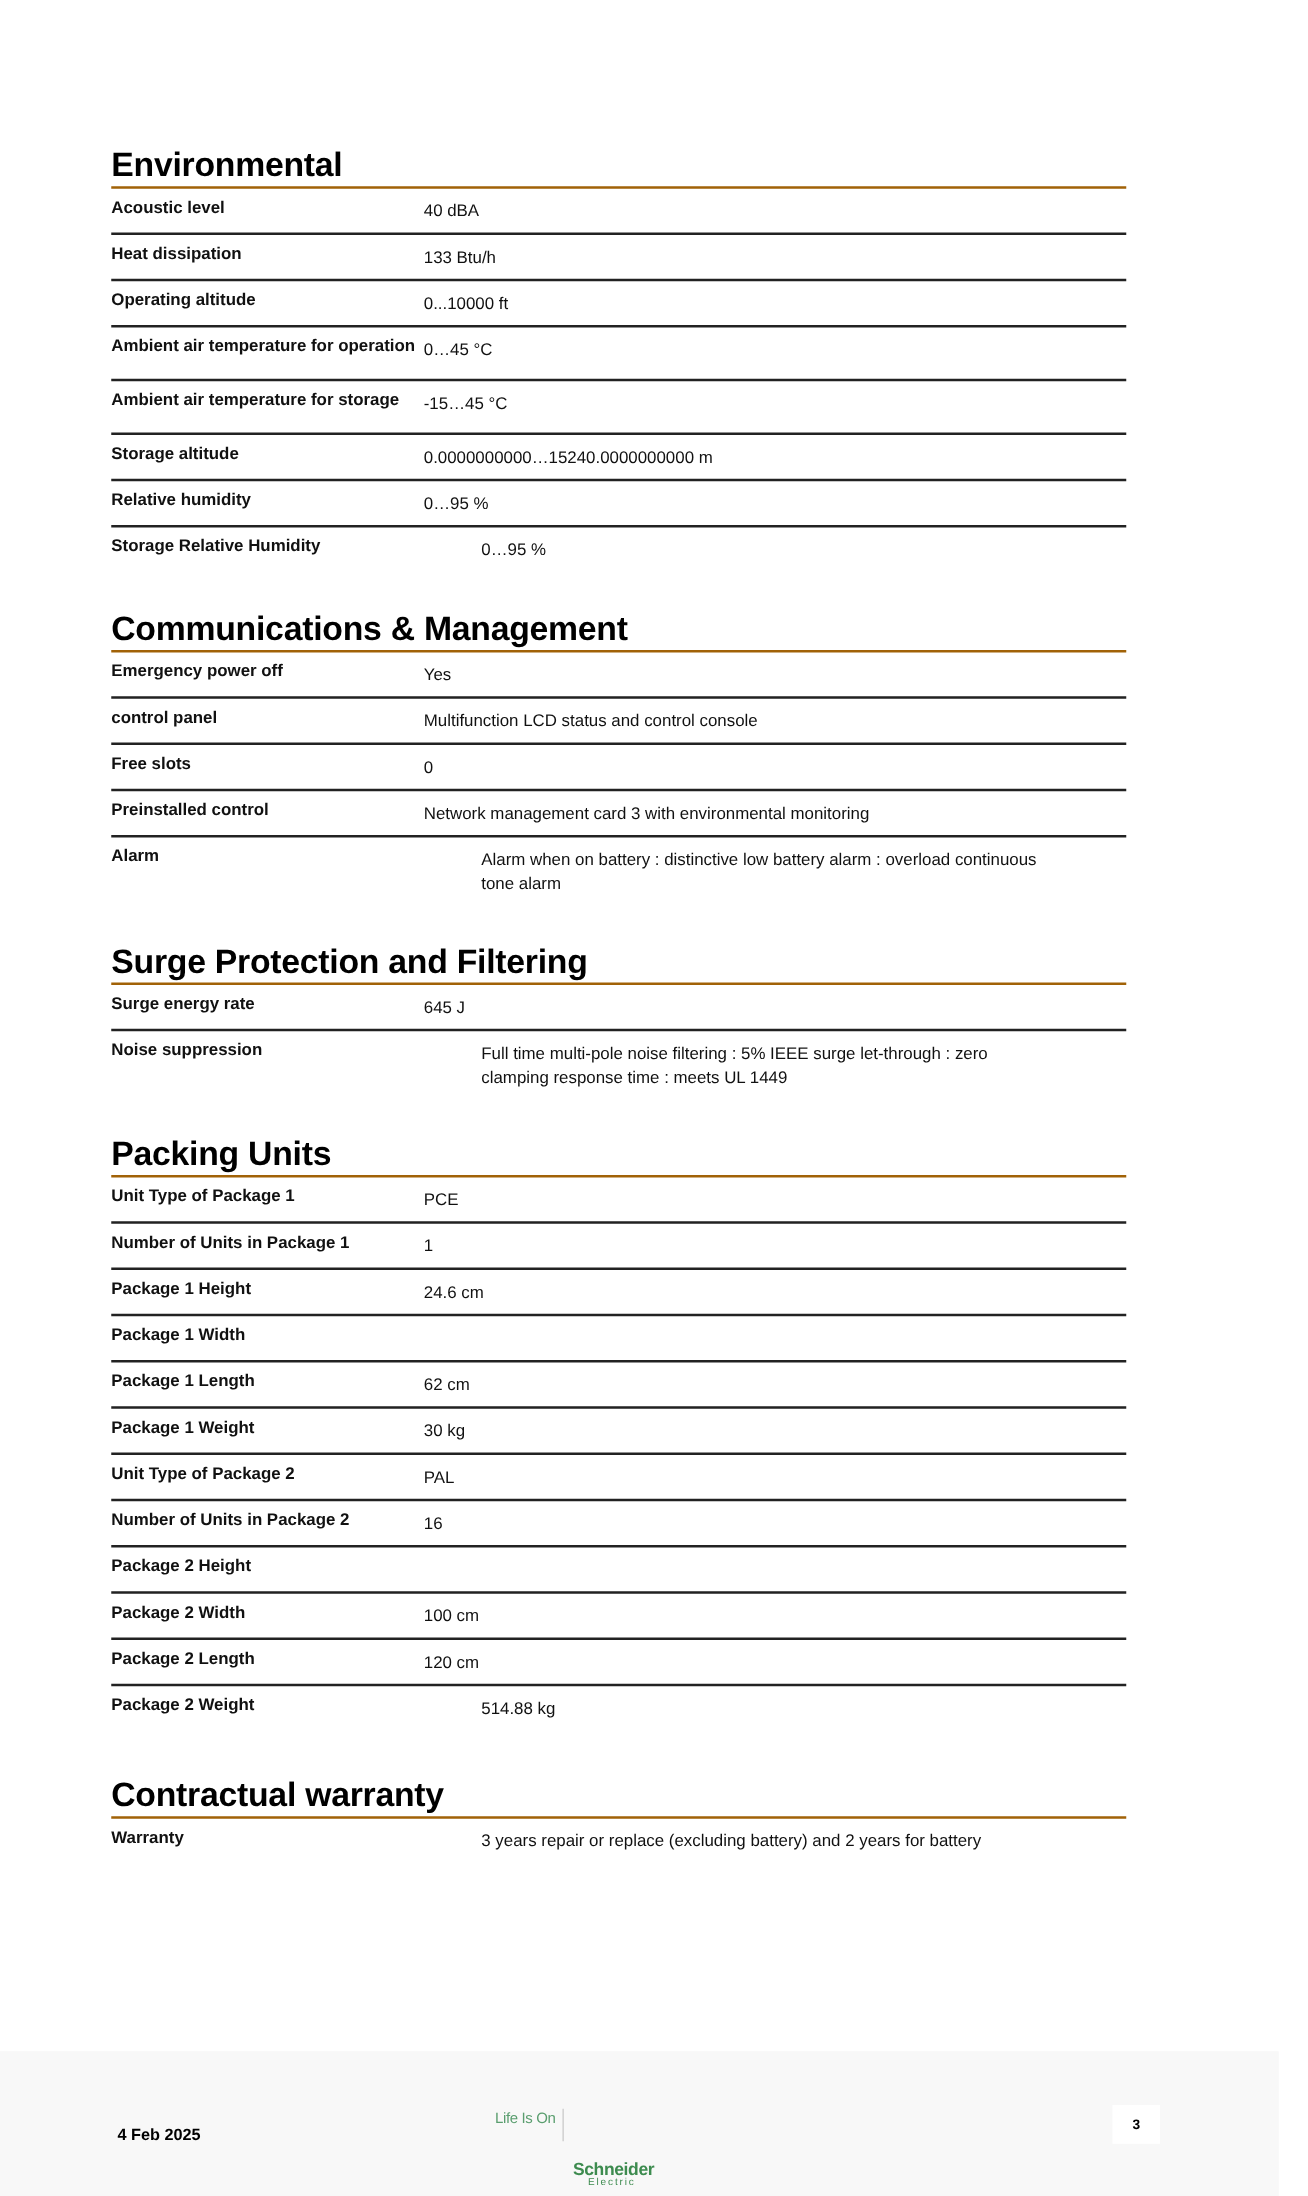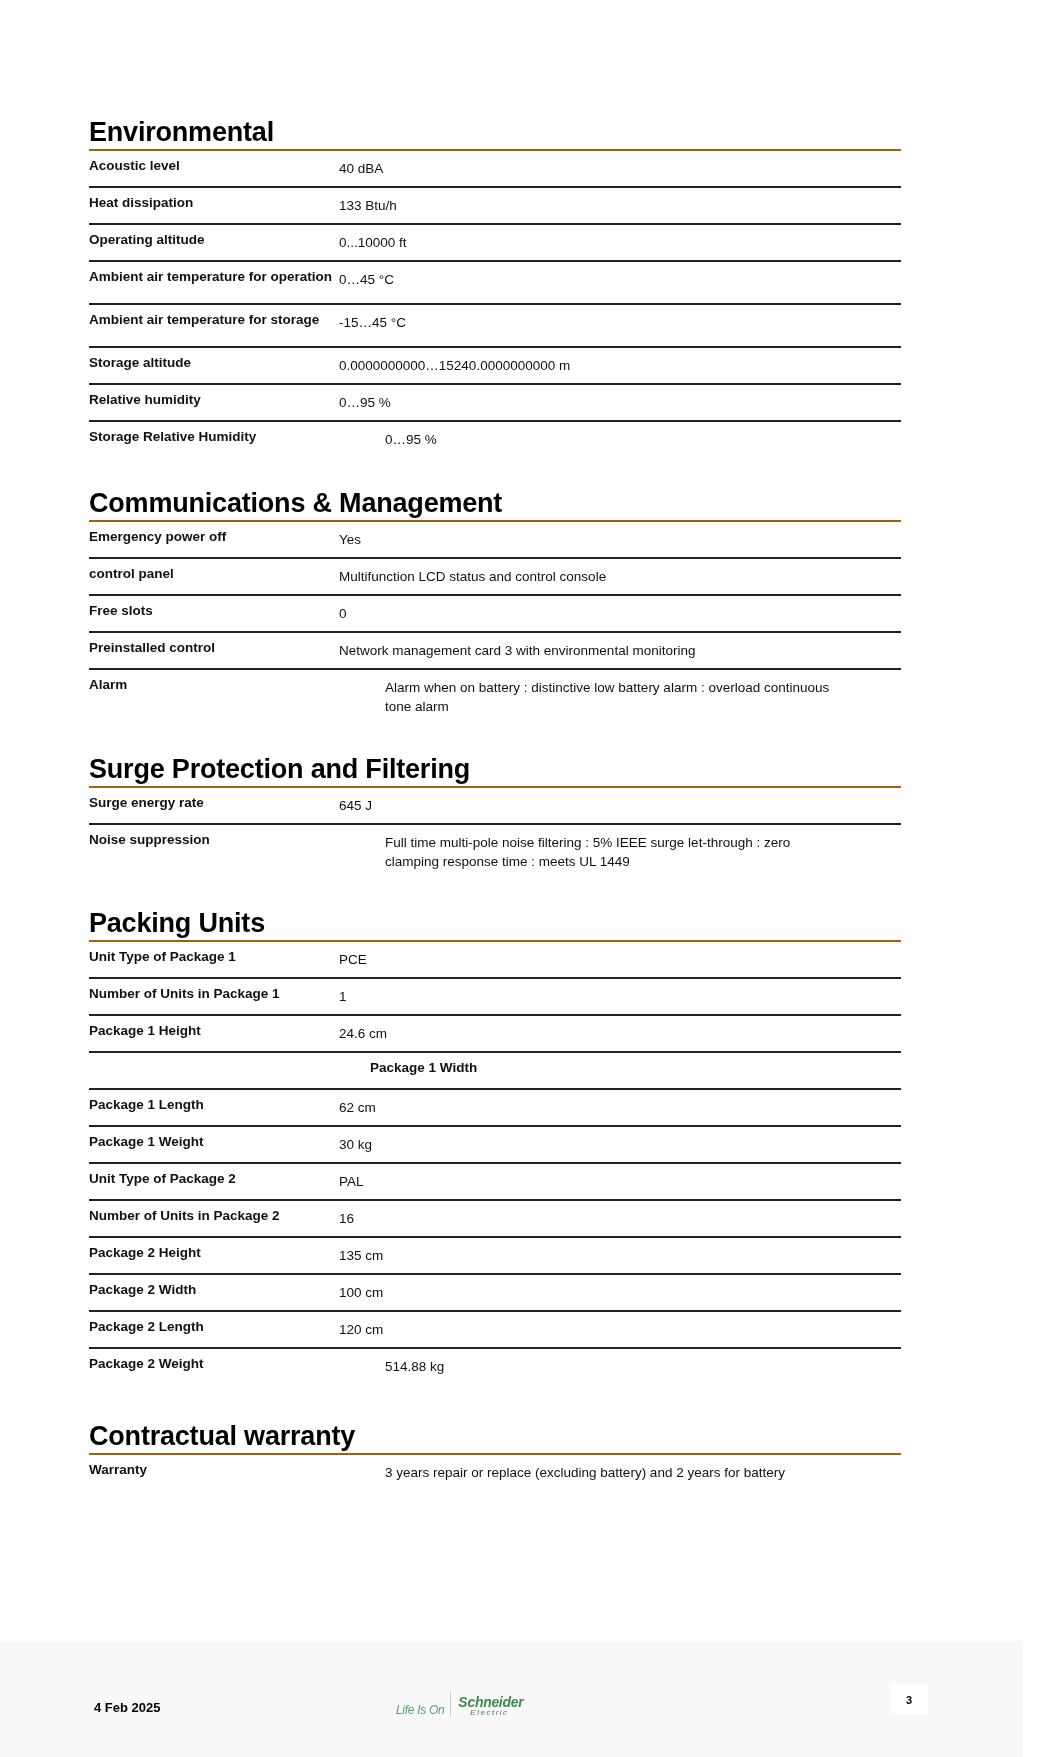--- a/index.html
+++ b/index.html
@@ -13,21 +13,20 @@
   .section { position: absolute; left: 0; width: 812px; }
   .section h2 {
     margin: 0; font-size: 27px; font-weight: bold; color: #000;
     height: 34px; line-height: 34px; letter-spacing: -0.2px;
     border-bottom: 2px solid #a16207;
     padding-bottom: 0;
   }
   .row {
     display: flex; border-bottom: 2px solid #222;
     box-sizing: border-box;
-    justify-content: center;
   }
   .row:last-child { border-bottom: none; gap: 46px; }
   .row .label {
     width: 250px; font-size: 13.5px; font-weight: bold; color: #111;
     padding-top: 6px; line-height: 17px;
   }
   .row .value {
     flex: 1; font-size: 13.5px; color: #111; padding-top: 8px;
     line-height: 19px; padding-right: 60px;
   }
@@ -35,25 +34,25 @@
   .h43 { height: 43px; }
   .h58 { height: 58px; }
 
   .footer {
     position: absolute; left: 0; top: 1641px; width: 1023px; height: 116px;
     background: #f8f8f8;
   }
   .footer .date {
     position: absolute; left: 94px; top: 59px; font-size: 13px; font-weight: bold; color: #000; text-align: center;
   }
-  .footer .logo { position: absolute; left: 396px; top: 46px; height: 30px; display: flex; align-items: flex-end; font-style: italic; }
+  .footer .logo { position: absolute; left: 396px; top: 46px; height: 30px; display: flex; align-items: flex-start; }
   .footer .lifeison { font-size: 12px; color: #5a9e6f; letter-spacing: -0.3px; }
   .footer .divider { width: 1px; height: 26px; background: #c8c8c8; margin: 0 7px 0 6px; }
   .footer .brand { display: flex; flex-direction: column; line-height: 1; }
-  .footer .brand .b1 { font-size: 14px; font-weight: bold; color: #3d8b4f; letter-spacing: -0.3px; }
+  .footer .brand .b1 { font-size: 14px; font-weight: bold; color: #3d8b4f; letter-spacing: -0.3px; margin-top: 41px; }
   .footer .brand .b2 { font-size: 8px; color: #3d8b4f; letter-spacing: 1.5px; margin-left: 12px; }
   .footer .pagebox {
     position: absolute; left: 890px; top: 43px; width: 38px; height: 31px;
     background: #ffffff; font-size: 11px; font-weight: bold; color: #000;
     display: flex; align-items: center; justify-content: center;
   }
 </style>
 </head>
 <body>
 
@@ -159,21 +158,20 @@
     <div class="row h37">
       <div class="label">Unit Type of Package 2</div>
       <div class="value">PAL</div>
     </div>
     <div class="row h37">
       <div class="label">Number of Units in Package 2</div>
       <div class="value">16</div>
     </div>
     <div class="row h37">
       <div class="label">Package 2 Height</div>
-      <div class="value">135 cm</div>
     </div>
     <div class="row h37">
       <div class="label">Package 2 Width</div>
       <div class="value">100 cm</div>
     </div>
     <div class="row h37">
       <div class="label">Package 2 Length</div>
       <div class="value">120 cm</div>
     </div>
     <div class="row h37">

